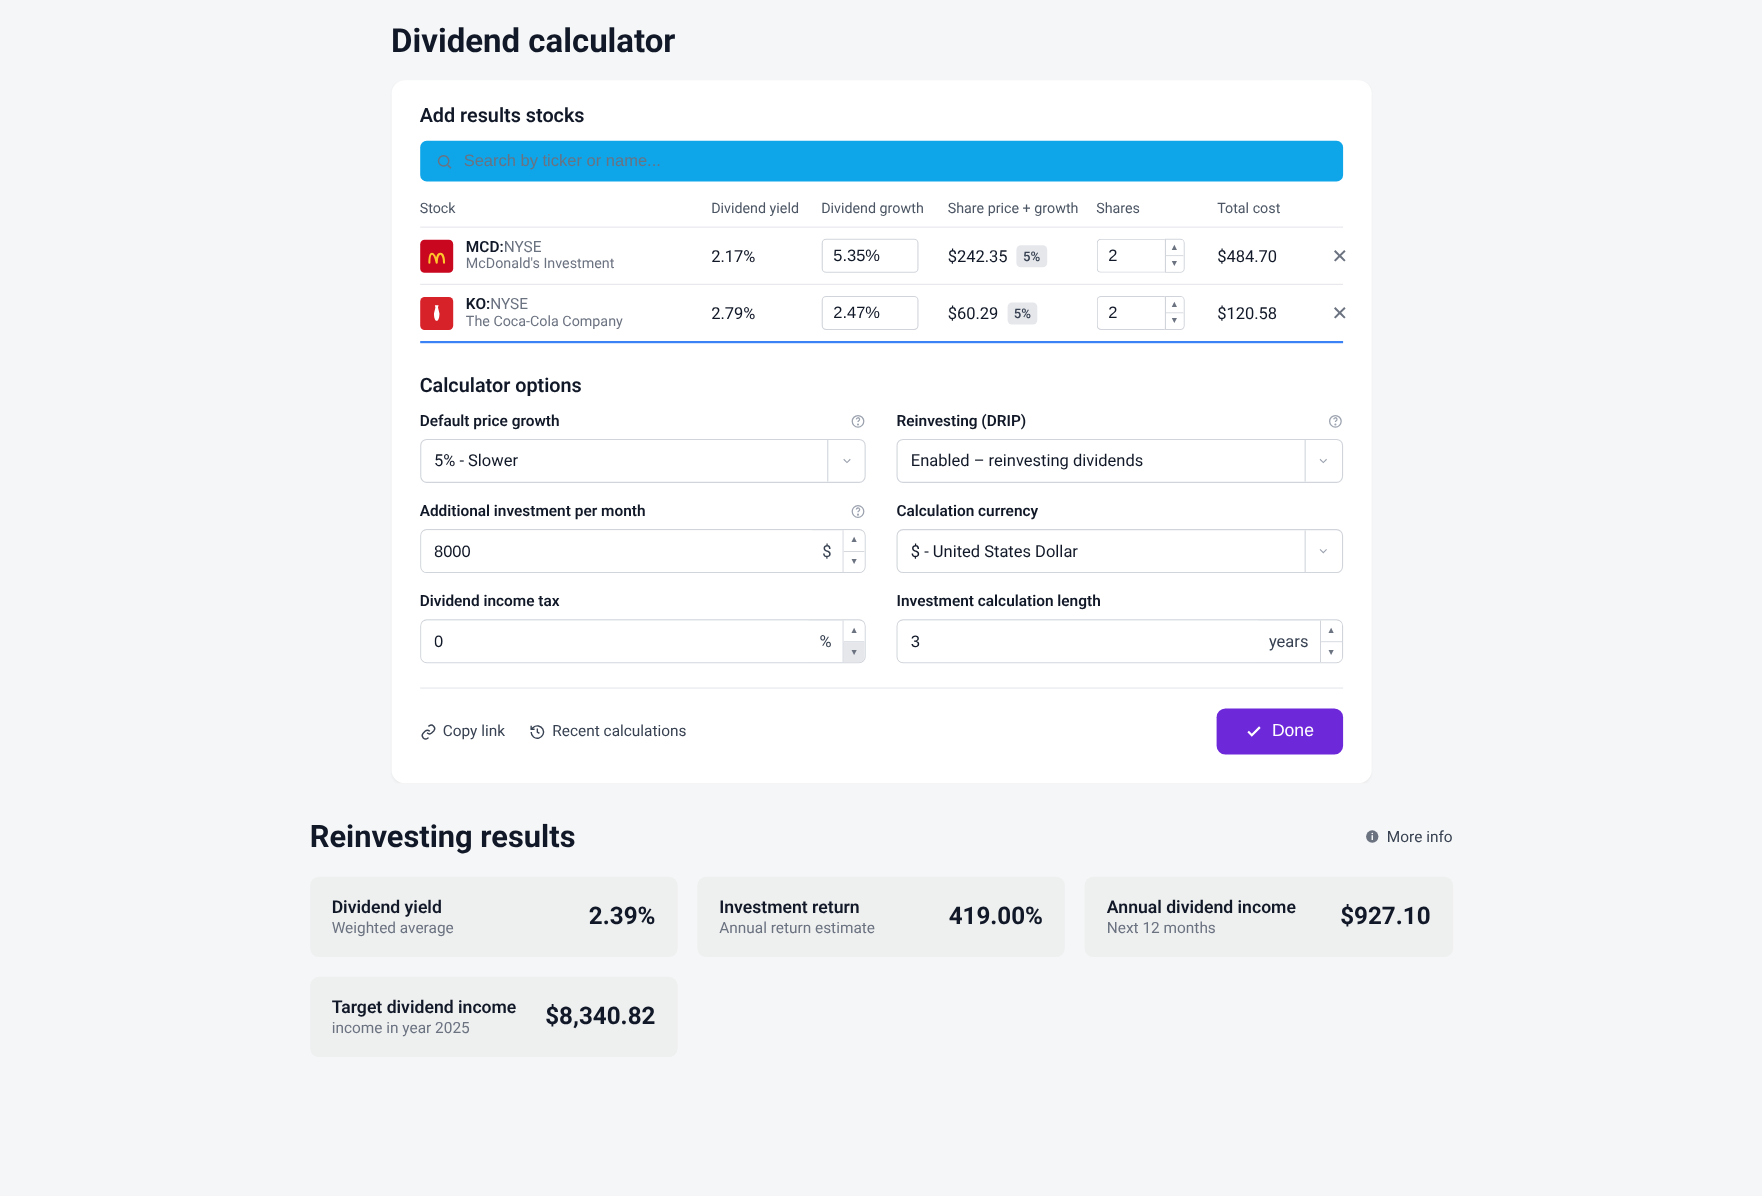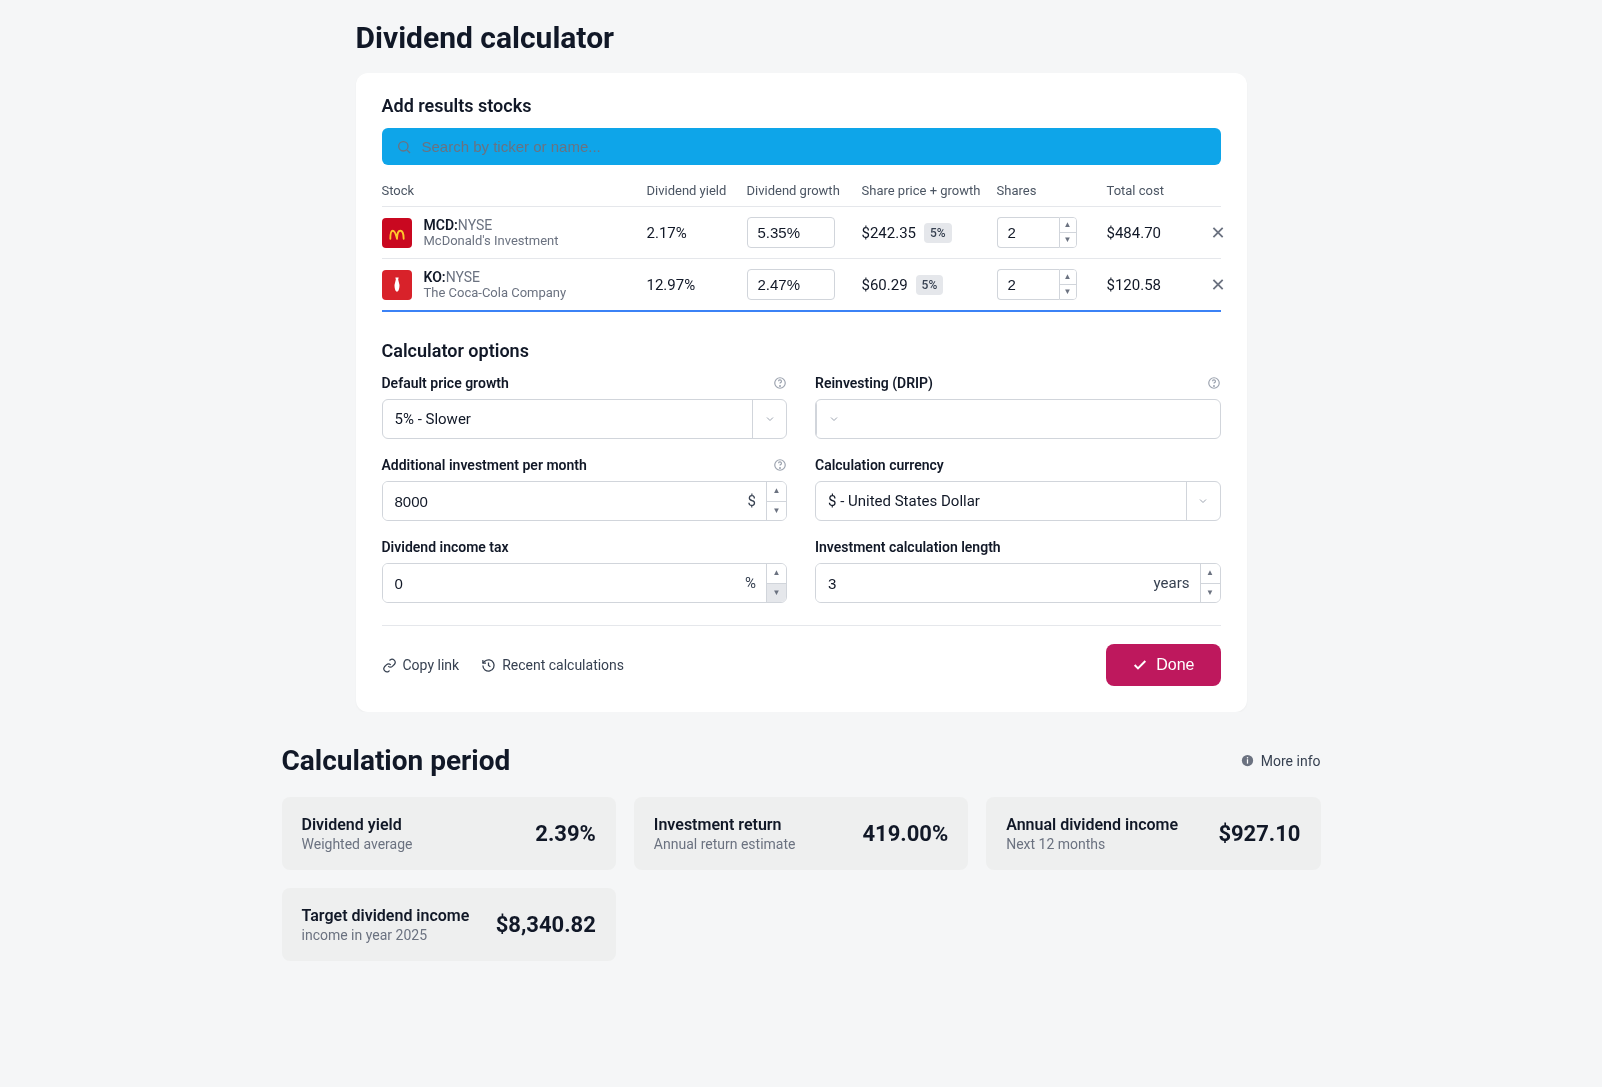--- a/index.html
+++ b/index.html
@@ -144,21 +144,21 @@
   border-top: 1px solid #e5e7eb; margin-top: 22px; padding-top: 18px;
 }
 .footer-links { display: flex; gap: 22px; }
 .footer-links a {
   display: flex; align-items: center; gap: 6px;
   color: #374151; font-size: 14px; text-decoration: none; cursor: pointer;
 }
 .footer-links svg { width: 15px; height: 15px; }
 
 .done-btn {
-  background: #be185d; color: #fff; border: none; border-radius: 8px;
+  background: #6d28d9; color: #fff; border: none; border-radius: 8px;
   padding: 12px 26px; font-size: 16px; font-weight: 500; cursor: pointer;
   display: flex; align-items: center; gap: 8px;
 }
 .done-btn svg { width: 16px; height: 16px; }
 
 
 .results-wrap { background: #f5f6f7; padding-top: 32px; }
 .results-container { width: 1039px; margin: 0 auto; }
 .results-head { display: flex; justify-content: space-between; align-items: center; margin-bottom: 20px; }
 h2.results-title { font-size: 28px; font-weight: 700; color: #111827; }
@@ -239,21 +239,21 @@
             <div class="stock-logo" style="background:#d8222a">
               <svg viewBox="0 0 24 24" fill="#fff">
                   <path d="M10 3h4l-.6 2.5L15 12c0 4-1 8-3 8s-3-4-3-8l1.6-6.5L10 3z"></path>
                 </svg>
             </div>
             <div class="stock-meta">
               <div class="ticker"><span>KO:</span><span class="exch">NYSE</span></div>
               <div class="coname">The Coca-Cola Company</div>
             </div>
           </div>
-          <div class="val">12.97%</div>
+          <div class="val">2.79%</div>
           <div><input class="small-input" value="2.47%" style=""></div>
           <div class="price-cell">
             <span class="val">$60.29</span>
             <span class="price-badge">5%</span>
           </div>
           <div class="shares-cell">
             <input value="2" style="">
             <div class="stepper-btns">
               <button>▲</button>
               <button>▼</button>
@@ -289,20 +289,21 @@
         <div class="opt-group">
           <div class="opt-label">
             <span>Reinvesting (DRIP)</span>
             <svg class="help-icon" viewBox="0 0 24 24" fill="none" stroke="currentColor" stroke-width="2">
                 <circle cx="12" cy="12" r="9"></circle>
                 <path d="M9.5 9a2.5 2.5 0 1 1 3.5 2.3c-.8.4-1 1-1 1.7"></path>
                 <circle cx="12" cy="17" r=".7" fill="currentColor"></circle>
               </svg>
           </div>
           <div class="select-wrap">
+            <div class="sel-val">Enabled – reinvesting dividends</div>
             <div class="sel-chev">
                 <svg width="12" height="12" viewBox="0 0 24 24" fill="none" stroke="currentColor" stroke-width="2">
                   <polyline points="6 9 12 15 18 9"></polyline>
                 </svg>
               </div>
           </div>
         </div>
 
         <div class="opt-group">
           <div class="opt-label">
@@ -391,21 +392,21 @@
           <span>Done</span>
         </button>
       </div>
     </div>
   </div>
 </div>
 
 <div class="results-wrap">
   <div class="results-container">
     <div class="results-head">
-      <h2 class="results-title">Calculation period</h2>
+      <h2 class="results-title">Reinvesting results</h2>
       <a class="more-info-link">
         <svg viewBox="0 0 24 24" fill="currentColor">
             <circle cx="12" cy="12" r="9" fill="#6b7280"></circle>
             <rect x="11" y="10" width="2" height="7" fill="#fff"></rect>
             <circle cx="12" cy="7.5" r="1.2" fill="#fff"></circle>
           </svg>
         <span>More info</span>
       </a>
     </div>
 

